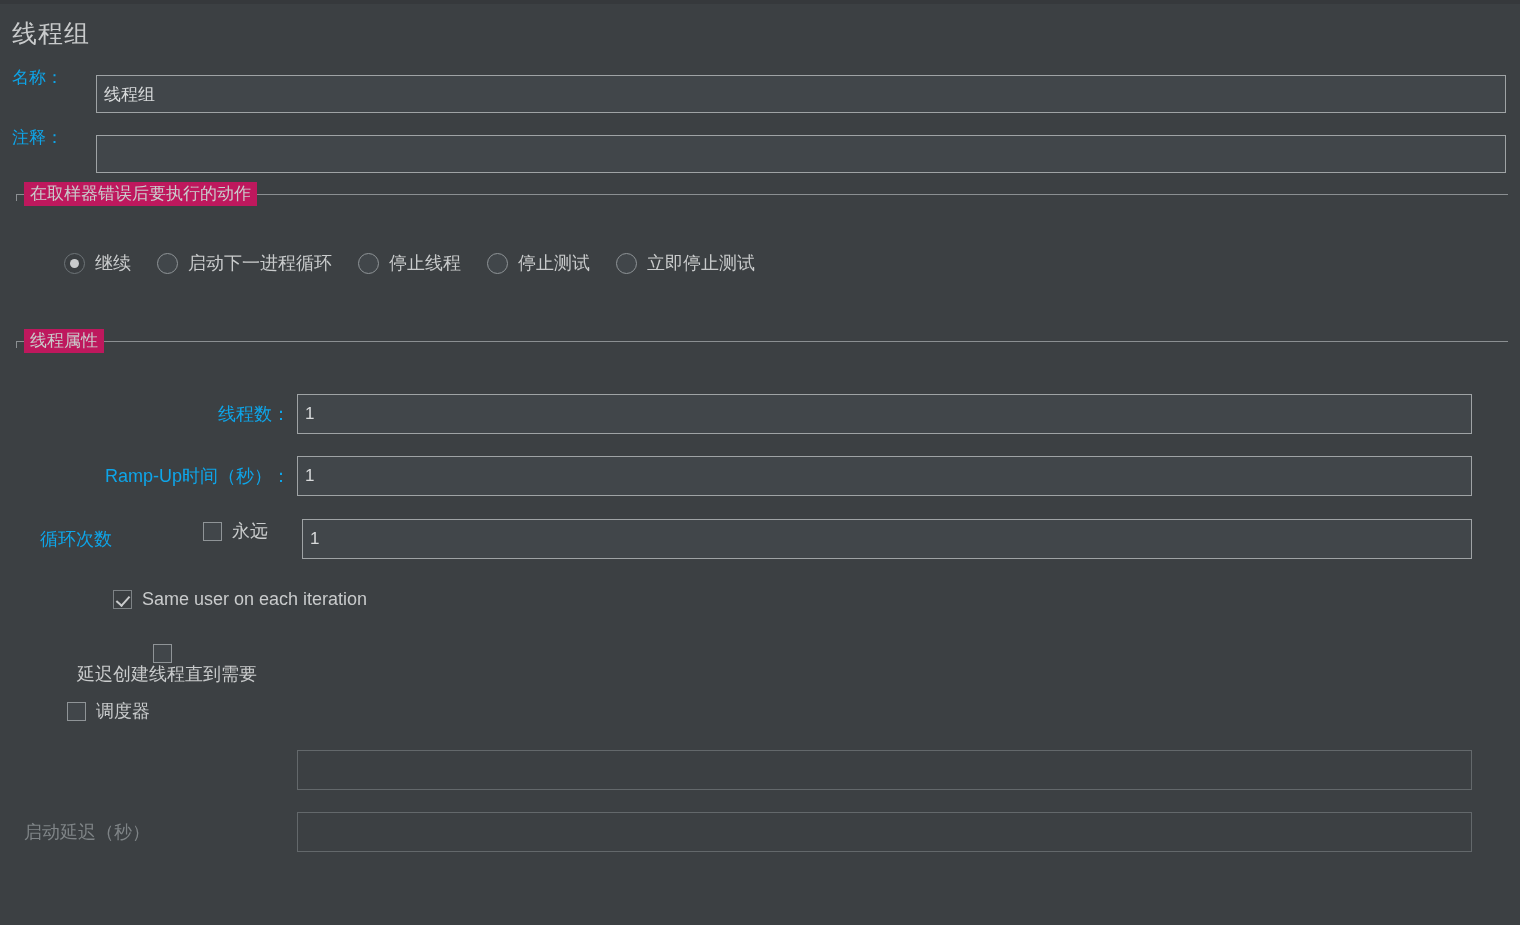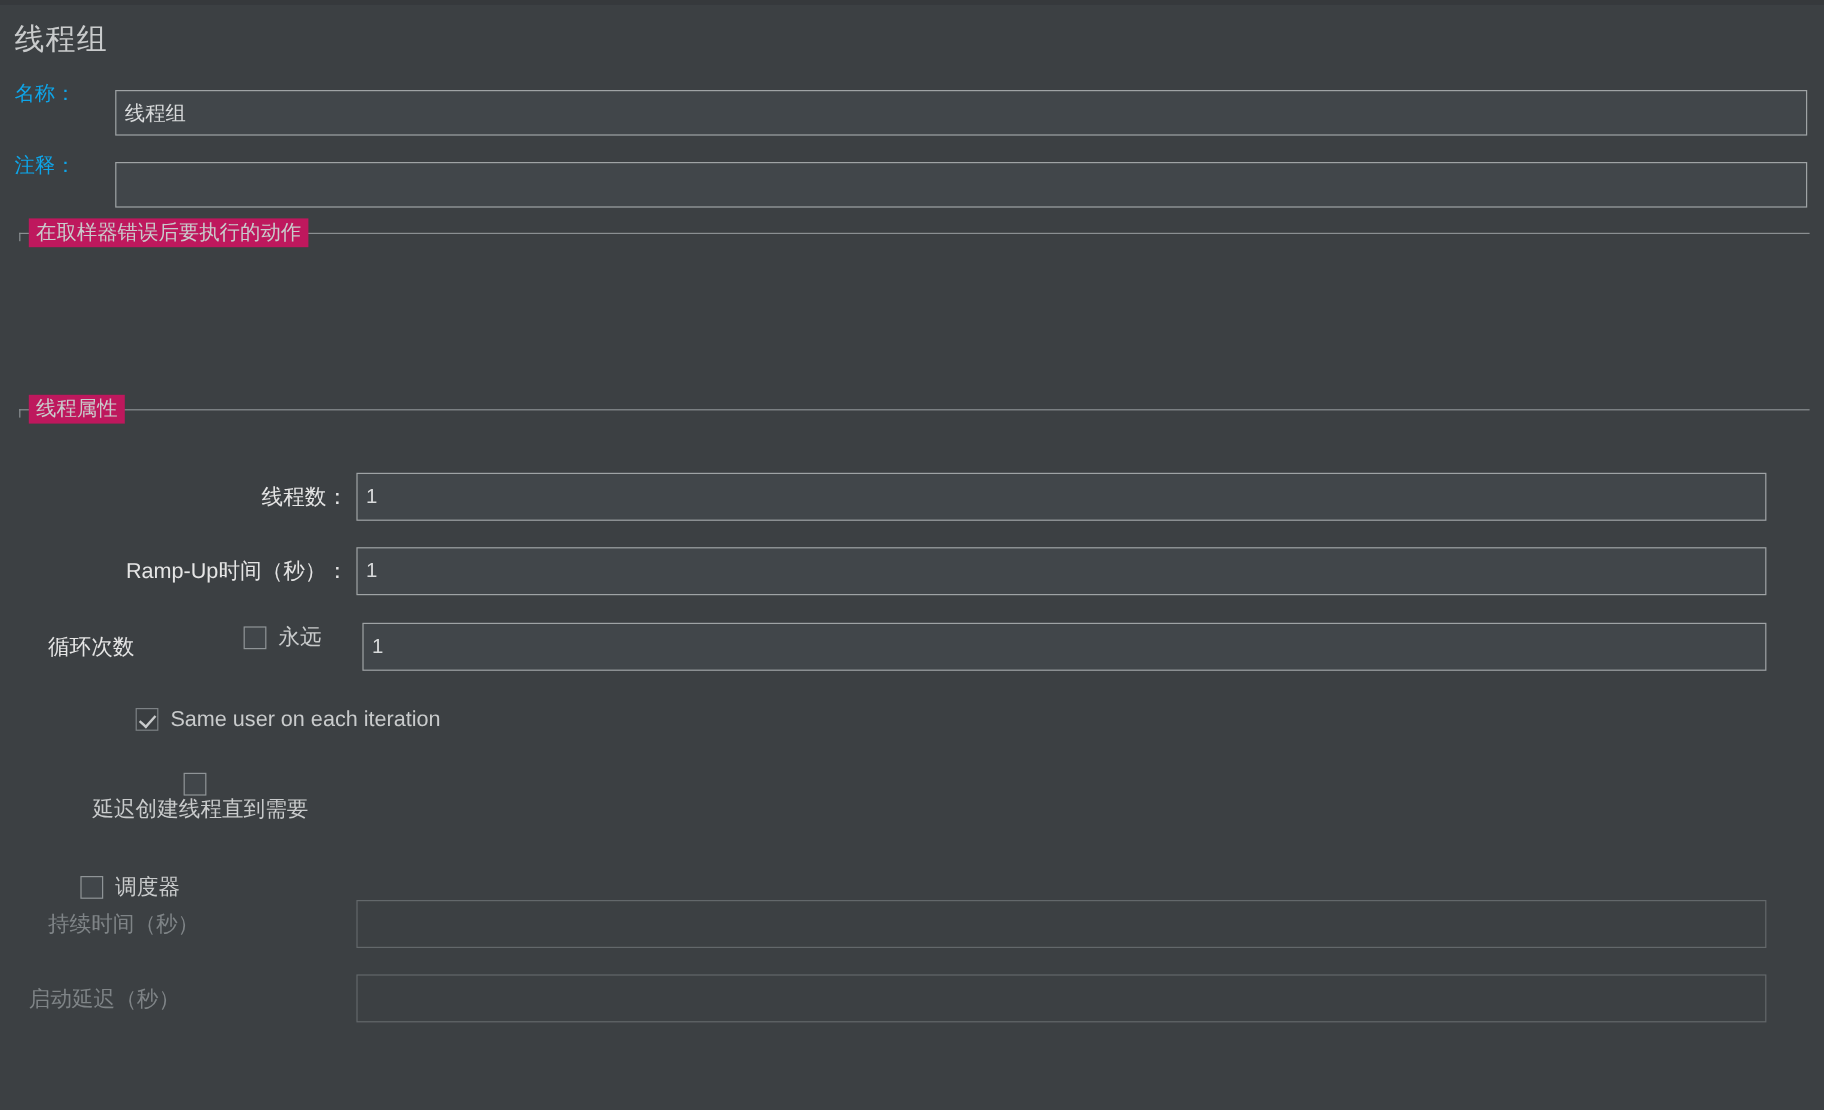--- a/index.html
+++ b/index.html
@@ -183,21 +183,21 @@
     margin-left: 10px;
     font-size: 18px;
     color: #c9cbcc;
     line-height: 22px;
   }
 
   
   .tp-label {
     position: absolute;
     font-size: 18px;
-    color: #e5e5e5;
+    color: #0ea5e9;
     text-align: right;
     white-space: nowrap;
     line-height: 40px;
   }
   .tp-label.disabled {
     color: #7f8487;
   }
 </style>
 </head>
 <body>
@@ -213,20 +213,42 @@
 
   <div class="form-label" style="left:12px; top:115px;">注释：</div>
   <input class="text-input" style="left: 96px; top: 131px; width: 1410px;" value="">
 
   <div class="group" style="left:16px; top:190px; width:1492px;">
     <div class="group-line" style="width:1492px;"></div>
     <div class="group-tick"></div>
     <div class="group-legend">在取样器错误后要执行的动作</div>
   </div>
 
+  <div class="radio-row" style="left:64px; top:248px;">
+    <div class="radio-item checked">
+      <span class="radio-mark"></span>
+      <span class="radio-label">继续</span>
+    </div>
+    <div class="radio-item">
+      <span class="radio-mark"></span>
+      <span class="radio-label">启动下一进程循环</span>
+    </div>
+    <div class="radio-item">
+      <span class="radio-mark"></span>
+      <span class="radio-label">停止线程</span>
+    </div>
+    <div class="radio-item">
+      <span class="radio-mark"></span>
+      <span class="radio-label">停止测试</span>
+    </div>
+    <div class="radio-item">
+      <span class="radio-mark"></span>
+      <span class="radio-label">立即停止测试</span>
+    </div>
+  </div>
 
   <div class="group" style="left:16px; top:337px; width:1492px;">
     <div class="group-line" style="width:1492px;"></div>
     <div class="group-tick"></div>
     <div class="group-legend">线程属性</div>
   </div>
 
   <div class="tp-label" style="left:40px; top:390px; width:250px;">线程数：</div>
   <input class="text-input small" style="left: 297px; top: 390px; width: 1175px;" value="1">
 
@@ -243,24 +265,23 @@
   <div class="cb-row checked" style="left:67px; top:584px;margin-left:46px;">
     <span class="cb-mark"></span>
     <span class="cb-label">Same user on each iteration</span>
   </div>
 
   <div class="cb-row" style="left:67px; top:640px;flex-direction:column;">
     <span class="cb-mark"></span>
     <span class="cb-label">延迟创建线程直到需要</span>
   </div>
 
-  <div class="cb-row" style="left:67px; top:724px;">
+  <div class="cb-row" style="left:67px; top:696px;">
     <span class="cb-mark"></span>
     <span class="cb-label">调度器</span>
   </div>
 
-  <div class="tp-label disabled" style="left:40px; top:746px; width:220px; text-align:left;">持续时间（秒）</div>
   <input class="text-input small" style="left: 297px; top: 746px; width: 1175px;" disabled="" value="">
 
   <div class="tp-label disabled" style="left:24px; top:808px; width:220px; text-align:left;">启动延迟（秒）</div>
   <input class="text-input small" style="left: 297px; top: 808px; width: 1175px;" disabled="" value="">
 
 </div>
 
 </body></html>

